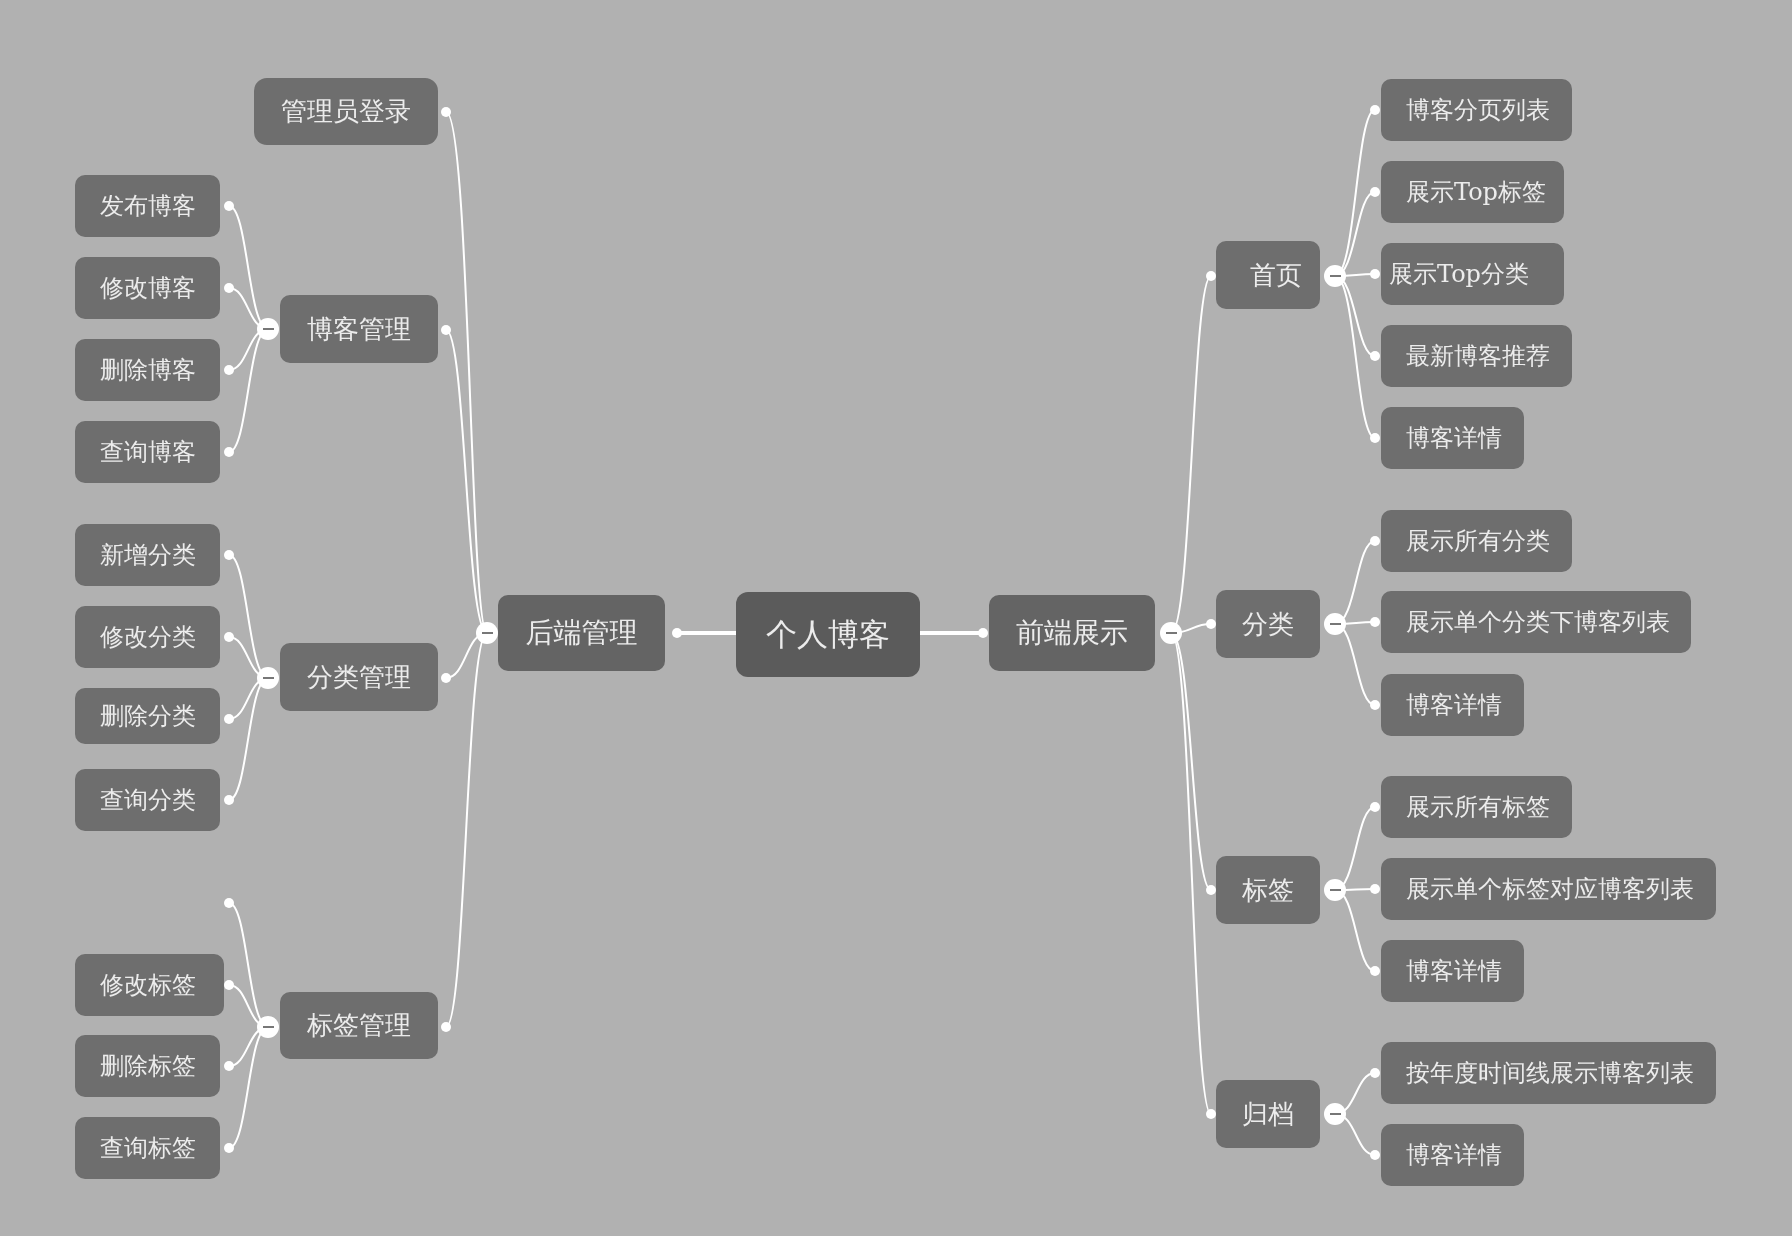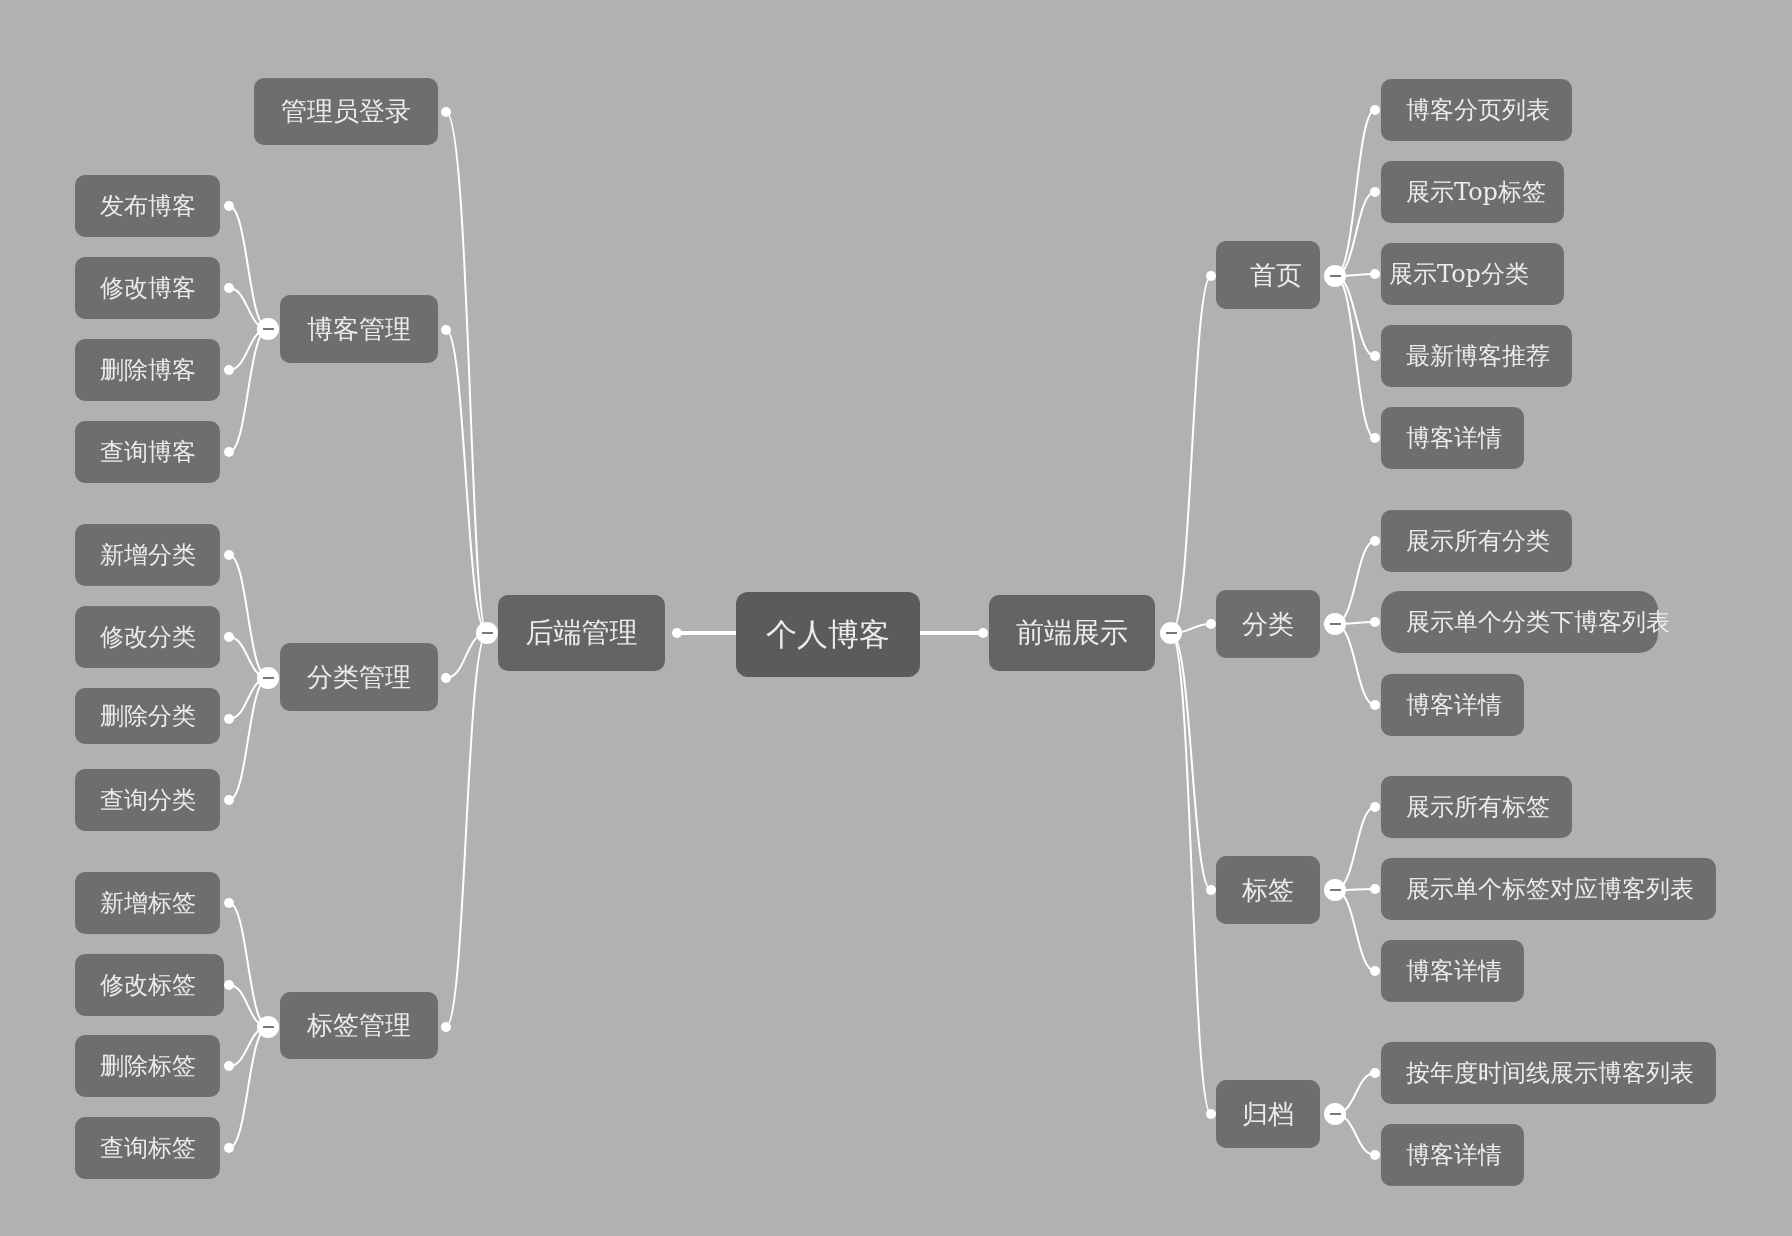--- a/index.html
+++ b/index.html
@@ -112,21 +112,21 @@
 <div class="node l1" style="left:498px;top:595px;width:167px;height:76px;">
       <span>后端管理</span>
     </div>
 <div class="toggle" style="left:476px;top:622px;"></div>
 
 <div class="node l1" style="left:989px;top:595px;width:166px;height:76px;">
       <span>前端展示</span>
     </div>
 <div class="toggle" style="left:1160px;top:622px;"></div>
 
-<div class="node l2" style="left:254px;top:78px;width:184px;height:67px;">
+<div class="node l2" style="left:254px;top:78px;width:184px;height:67px;border-radius:13px;">
       <span>管理员登录</span>
     </div>
 <div class="node l2" style="left:280px;top:295px;width:158px;height:68px;">
       <span>博客管理</span>
     </div>
 <div class="toggle" style="left:257px;top:318px;"></div>
 <div class="node l2" style="left:280px;top:643px;width:158px;height:68px;">
       <span>分类管理</span>
     </div>
 <div class="toggle" style="left:257px;top:667px;"></div>
@@ -154,23 +154,20 @@
 <div class="node leaf" style="left:75px;top:606px;width:145px;height:62px;">
       <span>修改分类</span>
     </div>
 <div class="node leaf" style="left:75px;top:688px;width:145px;height:56px;">
       <span>删除分类</span>
     </div>
 <div class="node leaf" style="left:75px;top:769px;width:145px;height:62px;">
       <span>查询分类</span>
     </div>
 
-<div class="node leaf" style="left:75px;top:872px;width:145px;height:62px;">
-      <span>新增标签</span>
-    </div>
 <div class="node leaf" style="left:75px;top:954px;width:149px;height:62px;">
       <span>修改标签</span>
     </div>
 <div class="node leaf" style="left:75px;top:1035px;width:145px;height:62px;">
       <span>删除标签</span>
     </div>
 <div class="node leaf" style="left:75px;top:1117px;width:145px;height:62px;">
       <span>查询标签</span>
     </div>
 
@@ -203,21 +200,21 @@
 <div class="node leaf" style="left:1381px;top:325px;width:191px;height:62px;">
       <span>最新博客推荐</span>
     </div>
 <div class="node leaf" style="left:1381px;top:407px;width:143px;height:62px;">
       <span>博客详情</span>
     </div>
 
 <div class="node leaf" style="left:1381px;top:510px;width:191px;height:62px;">
       <span>展示所有分类</span>
     </div>
-<div class="node leaf" style="left:1381px;top:591px;width:277px;height:62px;border-radius:19px;">
+<div class="node leaf" style="left:1381px;top:591px;width:310px;height:62px;">
       <span>展示单个分类下博客列表</span>
     </div>
 <div class="node leaf" style="left:1381px;top:674px;width:143px;height:62px;">
       <span>博客详情</span>
     </div>
 
 <div class="node leaf" style="left:1381px;top:776px;width:191px;height:62px;">
       <span>展示所有标签</span>
     </div>
 <div class="node leaf" style="left:1381px;top:858px;width:335px;height:62px;">

